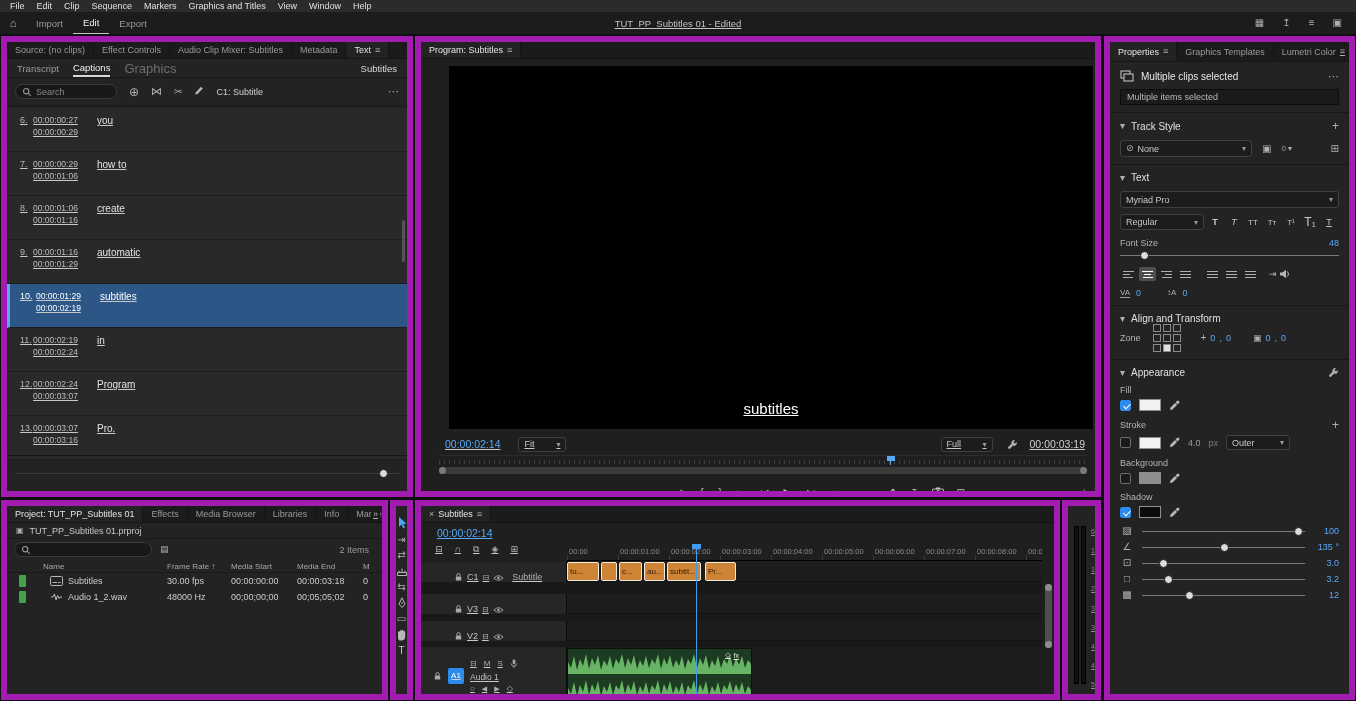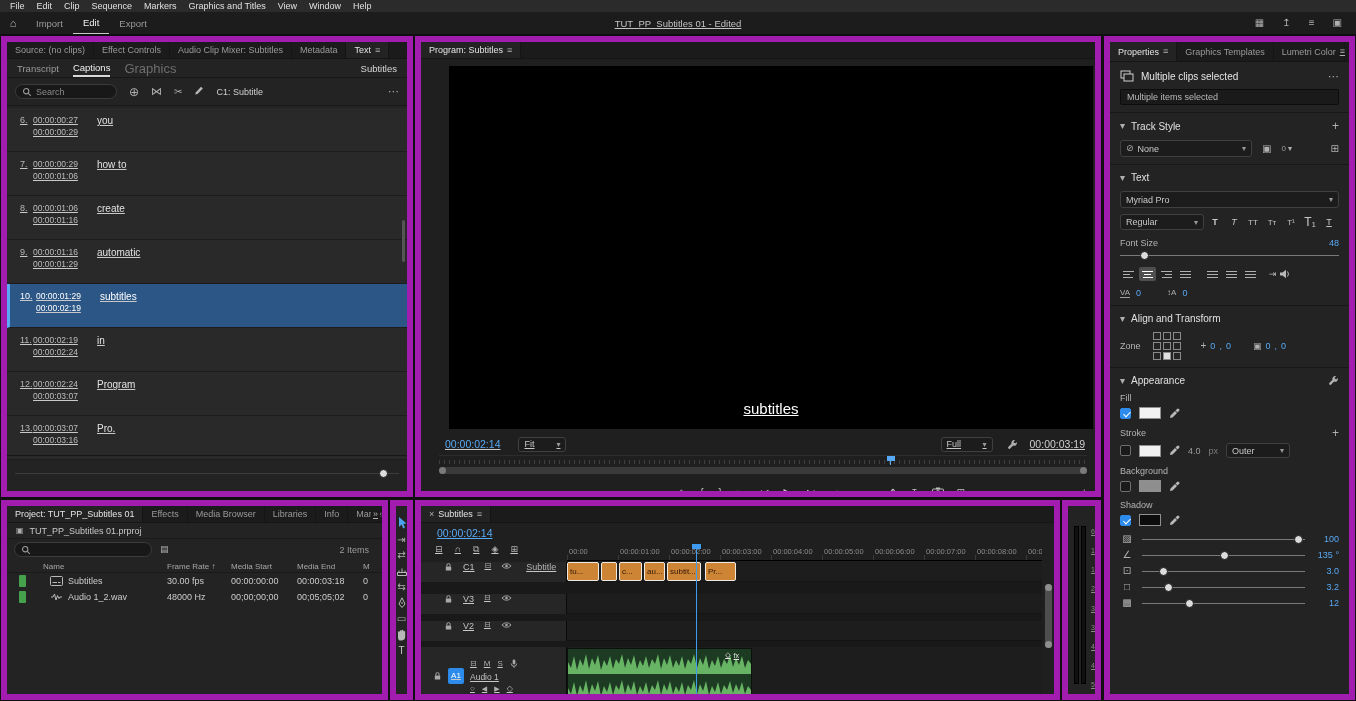--- a/index.html
+++ b/index.html
@@ -49,21 +49,21 @@
 .albtn.al-r{align-items:flex-end;padding-right:3px;}
 .albtn.al-j i{width:11px;}
 .albtn.active{background:#4f4f4f;}
 .albtn.active i{background:#fff;}
 .zone{display:grid;grid-template-columns:repeat(3,8px);grid-template-rows:repeat(3,8px);gap:2px;}
 .zone b{border:1px solid #8a8a8a;}
 .zone b.on{background:#e0e0e0;}
 .stybtn{width:16px;height:15px;display:flex;align-items:center;justify-content:center;font-size:9px;color:#c8c8c8;border-radius:2px;}
 .stybtn.it{font-style:italic;}
 .stybtn.un{text-decoration:underline;}
-.th{width:146px;flex:none;display:flex;align-items:flex-start;gap:10px;padding-left:23px;font-size:9px;color:#c0c0c0;background:#262626;border-right:1px solid #0a0a0a;position:relative;}
+.th{width:146px;flex:none;display:flex;align-items:flex-end;gap:4px;padding-left:33px;font-size:9px;color:#c0c0c0;background:#262626;border-right:1px solid #0a0a0a;position:relative;}
 .lane{flex:1;position:relative;background:#1d1d1d;border-bottom:1px solid #141414;}
 .clip{position:absolute;top:0;height:19px;background:#cd8434;border:1px solid #efe9e2;border-radius:2px;font-size:8px;color:#33190a;overflow:hidden;padding:0 2px;line-height:17px;white-space:nowrap;}
 .rl{position:absolute;top:3px;font-size:7.5px;color:#8c8c8c;white-space:nowrap;}
 .tbtn{height:16px;display:flex;align-items:center;justify-content:center;color:#c4c4c4;font-size:10px;}
 .plabel{font-size:9px;color:#b4b4b4;}
 svg{display:block;}
 </style>
 </head>
 <body>
 
@@ -394,21 +394,21 @@
           <span class="icon" style="font-size:8px;">↕A</span>
           <span class="bluev">0</span>
         </span>
       </div>
       <div class="divider"></div>
 
       <div class="sechead">
         <span class="icon">▾</span>
         <span>Align and Transform</span>
       </div>
-      <div class="flex" style="margin-top:8px;gap:12px;">
+      <div class="flex" style="gap:12px;">
         <span class="plabel">Zone</span>
         <span class="zone">
             <b></b>
             <b></b>
             <b></b>
             <b></b>
             <b></b>
             <b></b>
             <b></b>
             <b class="on"></b>

